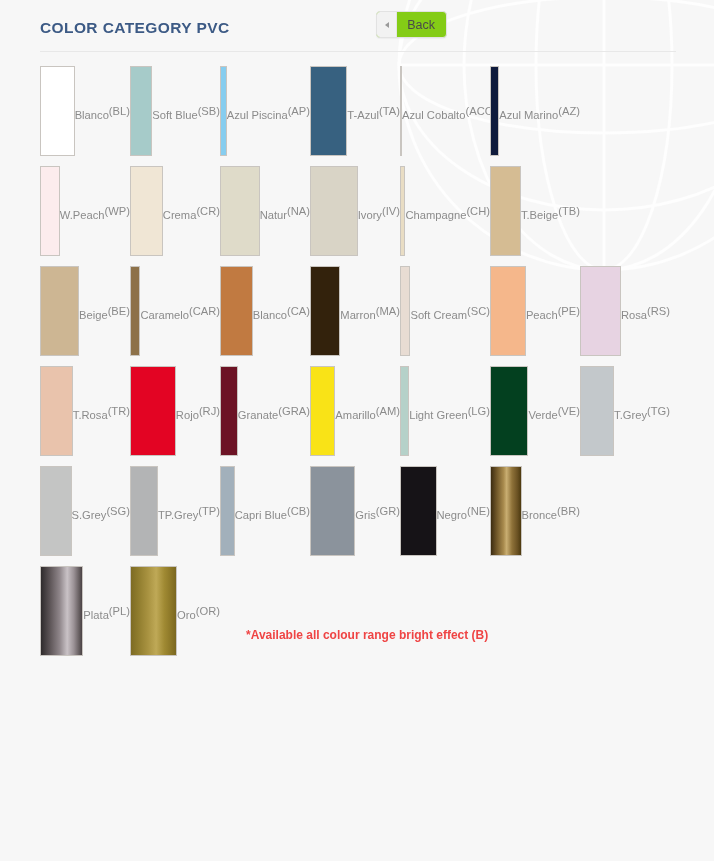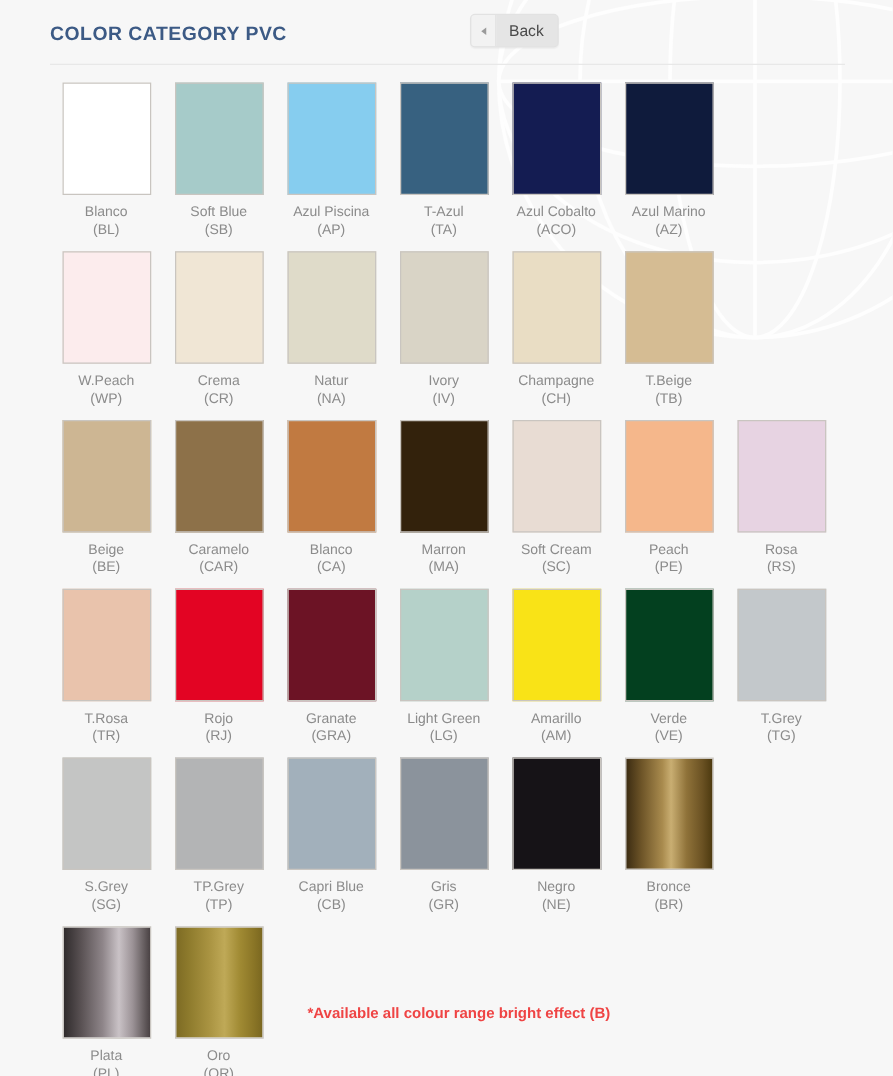--- a/index.html
+++ b/index.html
@@ -52,21 +52,21 @@
     color: #3c5a85;
     white-space: nowrap;
   }
   .back-button {
     position: absolute;
     right: 229px;
     top: 11px;
     display: flex;
     align-items: stretch;
     height: 25px;
-    background: #e5e5e5;
+    background: #84cc16;
     border: 1px solid #e2e2e2;
     border-radius: 4px;
     box-shadow: 0 1px 1px rgba(0,0,0,0.04);
     overflow: hidden;
     cursor: pointer;
   }
   .back-arrow-cell {
     width: 19px;
     display: flex;
     align-items: center;
@@ -104,21 +104,21 @@
     width: 640px;
   }
   .grid-row {
     display: flex;
     align-items: flex-start;
   }
   .swatch-cell {
     width: 90px;
     margin-right: 0;
     display: flex;
-    flex-direction: column;
+    flex-direction: row;
     align-items: center;
     cursor: pointer;
   }
   .swatch-chip {
     width: 71px;
     height: 90px;
     border: 1px solid #c9c5c0;
     box-sizing: border-box;
   }
   .swatch-label {
@@ -294,30 +294,30 @@
           <div class="swatch-chip" style="background: rgb(227, 4, 35);"></div>
           <div class="swatch-label">Rojo</div>
           <div class="swatch-code">(RJ)</div>
         </div>
         <div class="swatch-cell">
           <div class="swatch-chip" style="background: rgb(108, 19, 37);"></div>
           <div class="swatch-label">Granate</div>
           <div class="swatch-code">(GRA)</div>
         </div>
         <div class="swatch-cell">
+          <div class="swatch-chip" style="background: rgb(249, 227, 23);"></div>
+          <div class="swatch-label">Amarillo</div>
+          <div class="swatch-code">(AM)</div>
+        </div>
+        <div class="swatch-cell">
           <div class="swatch-chip" style="background: rgb(181, 209, 201);"></div>
           <div class="swatch-label">Light Green</div>
           <div class="swatch-code">(LG)</div>
         </div>
         <div class="swatch-cell">
-          <div class="swatch-chip" style="background: rgb(249, 227, 23);"></div>
-          <div class="swatch-label">Amarillo</div>
-          <div class="swatch-code">(AM)</div>
-        </div>
-        <div class="swatch-cell">
           <div class="swatch-chip" style="background: rgb(3, 64, 31);"></div>
           <div class="swatch-label">Verde</div>
           <div class="swatch-code">(VE)</div>
         </div>
         <div class="swatch-cell">
           <div class="swatch-chip" style="background: rgb(195, 200, 203);"></div>
           <div class="swatch-label">T.Grey</div>
           <div class="swatch-code">(TG)</div>
         </div>
       </div>

